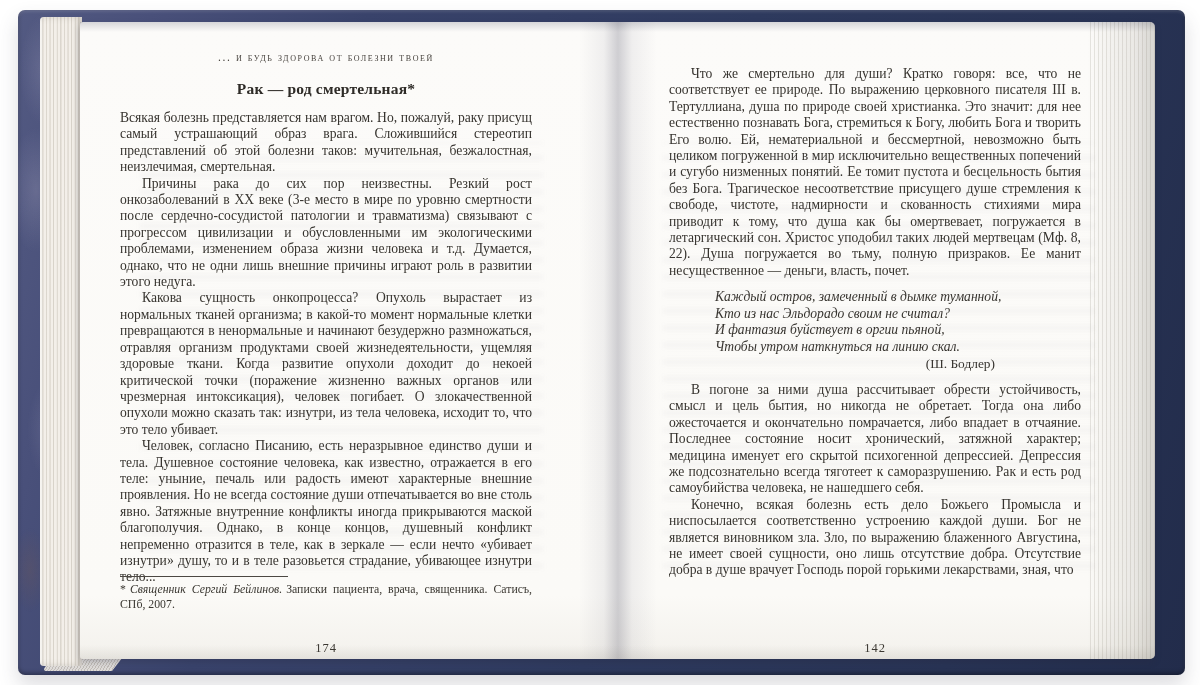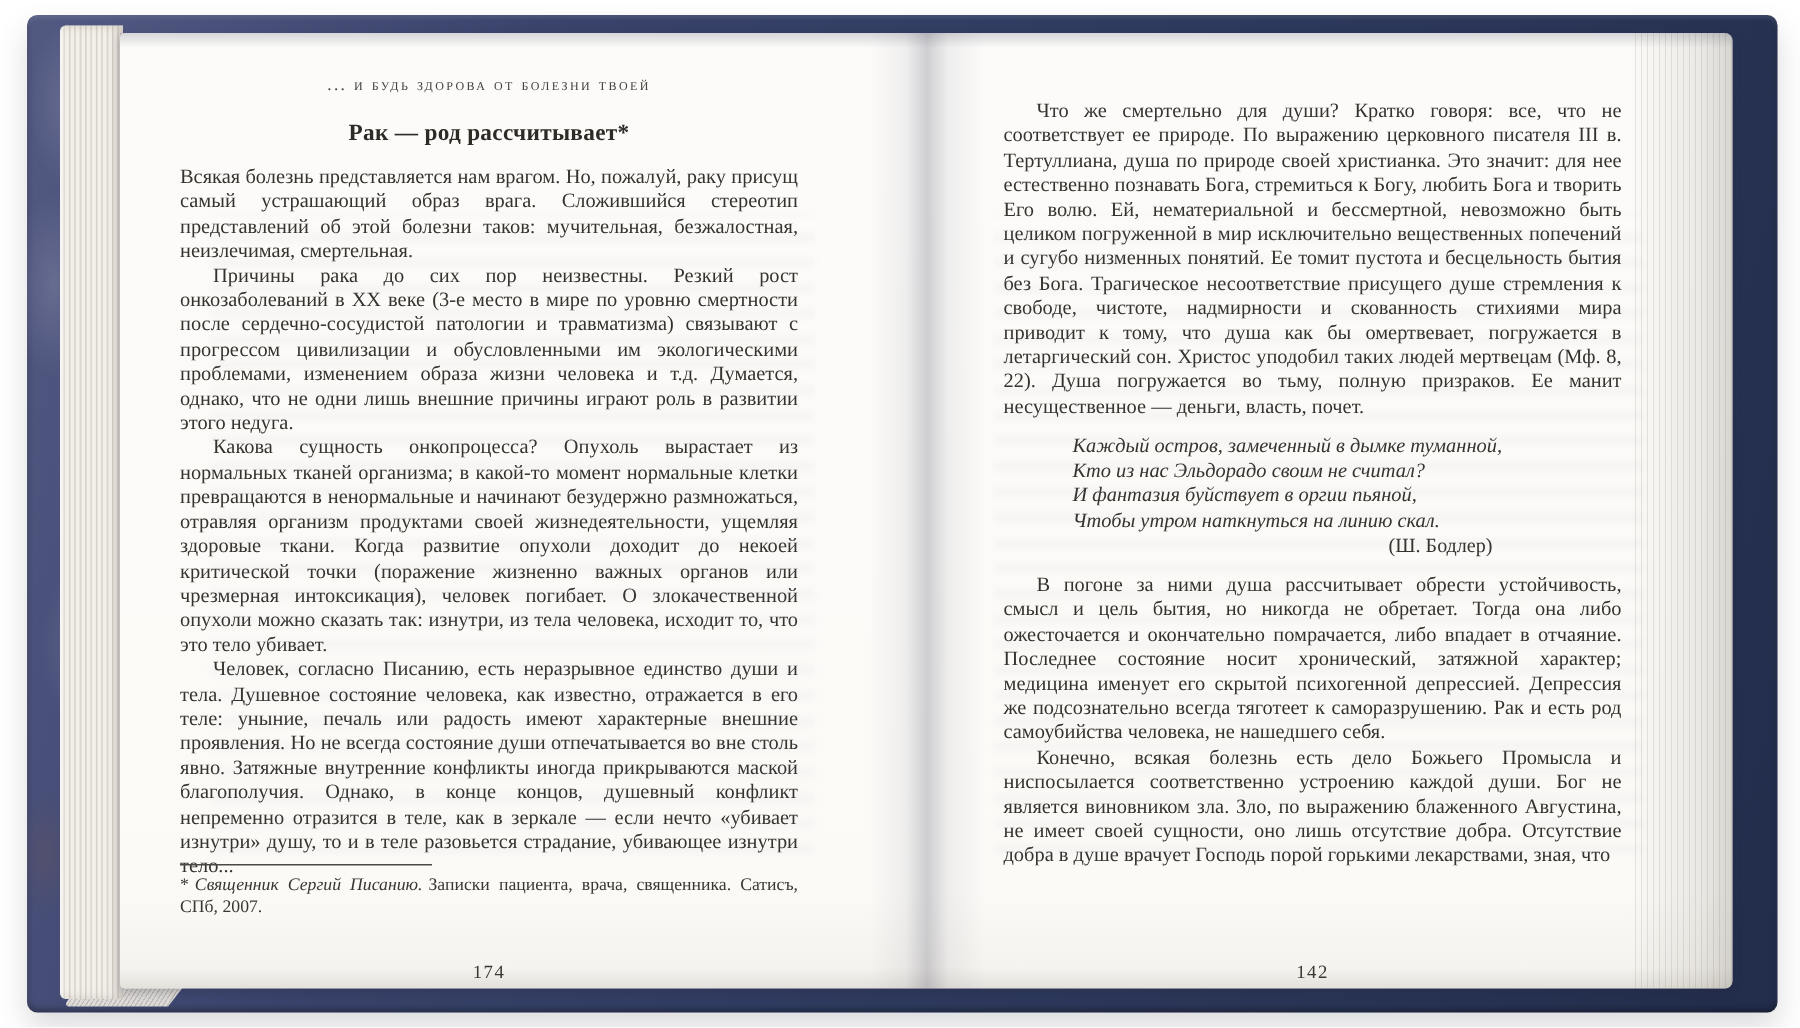--- a/index.html
+++ b/index.html
@@ -74,29 +74,29 @@
     <div class="fan-corner"></div>
     <div class="fore-edge-left"></div>
 
     <div class="sheet">
       <div class="fore-edge-right"></div>
       <div class="top-shade"></div>
 
       <div class="page page-left">
         <div class="bleed"></div>
         <div class="running-head">... и будь здорова от болезни твоей</div>
-        <div class="chapter-title">Рак — род рассчитывает*</div>
+        <div class="chapter-title">Рак — род смертельная*</div>
         <p class="body-text first-par">Всякая болезнь представляется нам врагом. Но, пожалуй, раку присущ самый устрашающий образ врага. Сложившийся стереотип представлений об этой болезни таков: мучительная, безжалостная, неизлечимая, смертельная.</p>
         <p class="body-text indent">Причины рака до сих пор неизвестны. Резкий рост онкозаболеваний в XX веке (3-е место в мире по уровню смертности после сердечно-сосудистой патологии и травматизма) связывают с прогрессом цивилизации и обусловленными им экологическими проблемами, изменением образа жизни человека и т.д. Думается, однако, что не одни лишь внешние причины играют роль в развитии этого недуга.</p>
         <p class="body-text indent">Какова сущность онкопроцесса? Опухоль вырастает из нормальных тканей организма; в какой-то момент нормальные клетки превращаются в ненормальные и начинают безудержно размножаться, отравляя организм продуктами своей жизнедеятельности, ущемляя здоровые ткани. Когда развитие опухоли доходит до некоей критической точки (поражение жизненно важных органов или чрезмерная интоксикация), человек погибает. О злокачественной опухоли можно сказать так: изнутри, из тела человека, исходит то, что это тело убивает.</p>
         <p class="body-text indent">Человек, согласно Писанию, есть неразрывное единство души и тела. Душевное состояние человека, как известно, отражается в его теле: уныние, печаль или радость имеют характерные внешние проявления. Но не всегда состояние души отпечатывается во вне столь явно. Затяжные внутренние конфликты иногда прикрываются маской благополучия. Однако, в конце концов, душевный конфликт непременно отразится в теле, как в зеркале — если нечто «убивает изнутри» душу, то и в теле разовьется страдание, убивающее изнутри тело...</p>
 
         <div class="footnote-area">
           <div class="footnote-rule"></div>
-          <p class="footnote"><span class="fn-marker">*</span><span class="fn-author">Священник Сергий Писанию.</span><span class="fn-text">Записки пациента, врача, священника. Сатисъ, СПб, 2007.</span></p>
+          <p class="footnote"><span class="fn-marker">*</span><span class="fn-author">Священник Сергий Бейлинов.</span><span class="fn-text">Записки пациента, врача, священника. Сатисъ, СПб, 2007.</span></p>
         </div>
         <div class="page-number pn-left">174</div>
       </div>
 
       <div class="page page-right">
         <div class="bleed"></div>
         <p class="body-text indent first-par" style="margin-top:16px;">Что же смертельно для души? Кратко говоря: все, что не соответствует ее природе. По выражению церковного писателя III в. Тертуллиана, душа по природе своей христианка. Это значит: для нее естественно познавать Бога, стремиться к Богу, любить Бога и творить Его волю. Ей, нематериальной и бессмертной, невозможно быть целиком погруженной в мир исключительно вещественных попечений и сугубо низменных понятий. Ее томит пустота и бесцельность бытия без Бога. Трагическое несоответствие присущего душе стремления к свободе, чистоте, надмирности и скованность стихиями мира приводит к тому, что душа как бы омертвевает, погружается в летаргический сон. Христос уподобил таких людей мертвецам (Мф. 8, 22). Душа погружается во тьму, полную призраков. Ее манит несущественное — деньги, власть, почет.</p>
         <div class="verse">Каждый остров, замеченный в дымке туманной,
 Кто из нас Эльдорадо своим не считал?
 И фантазия буйствует в оргии пьяной,

